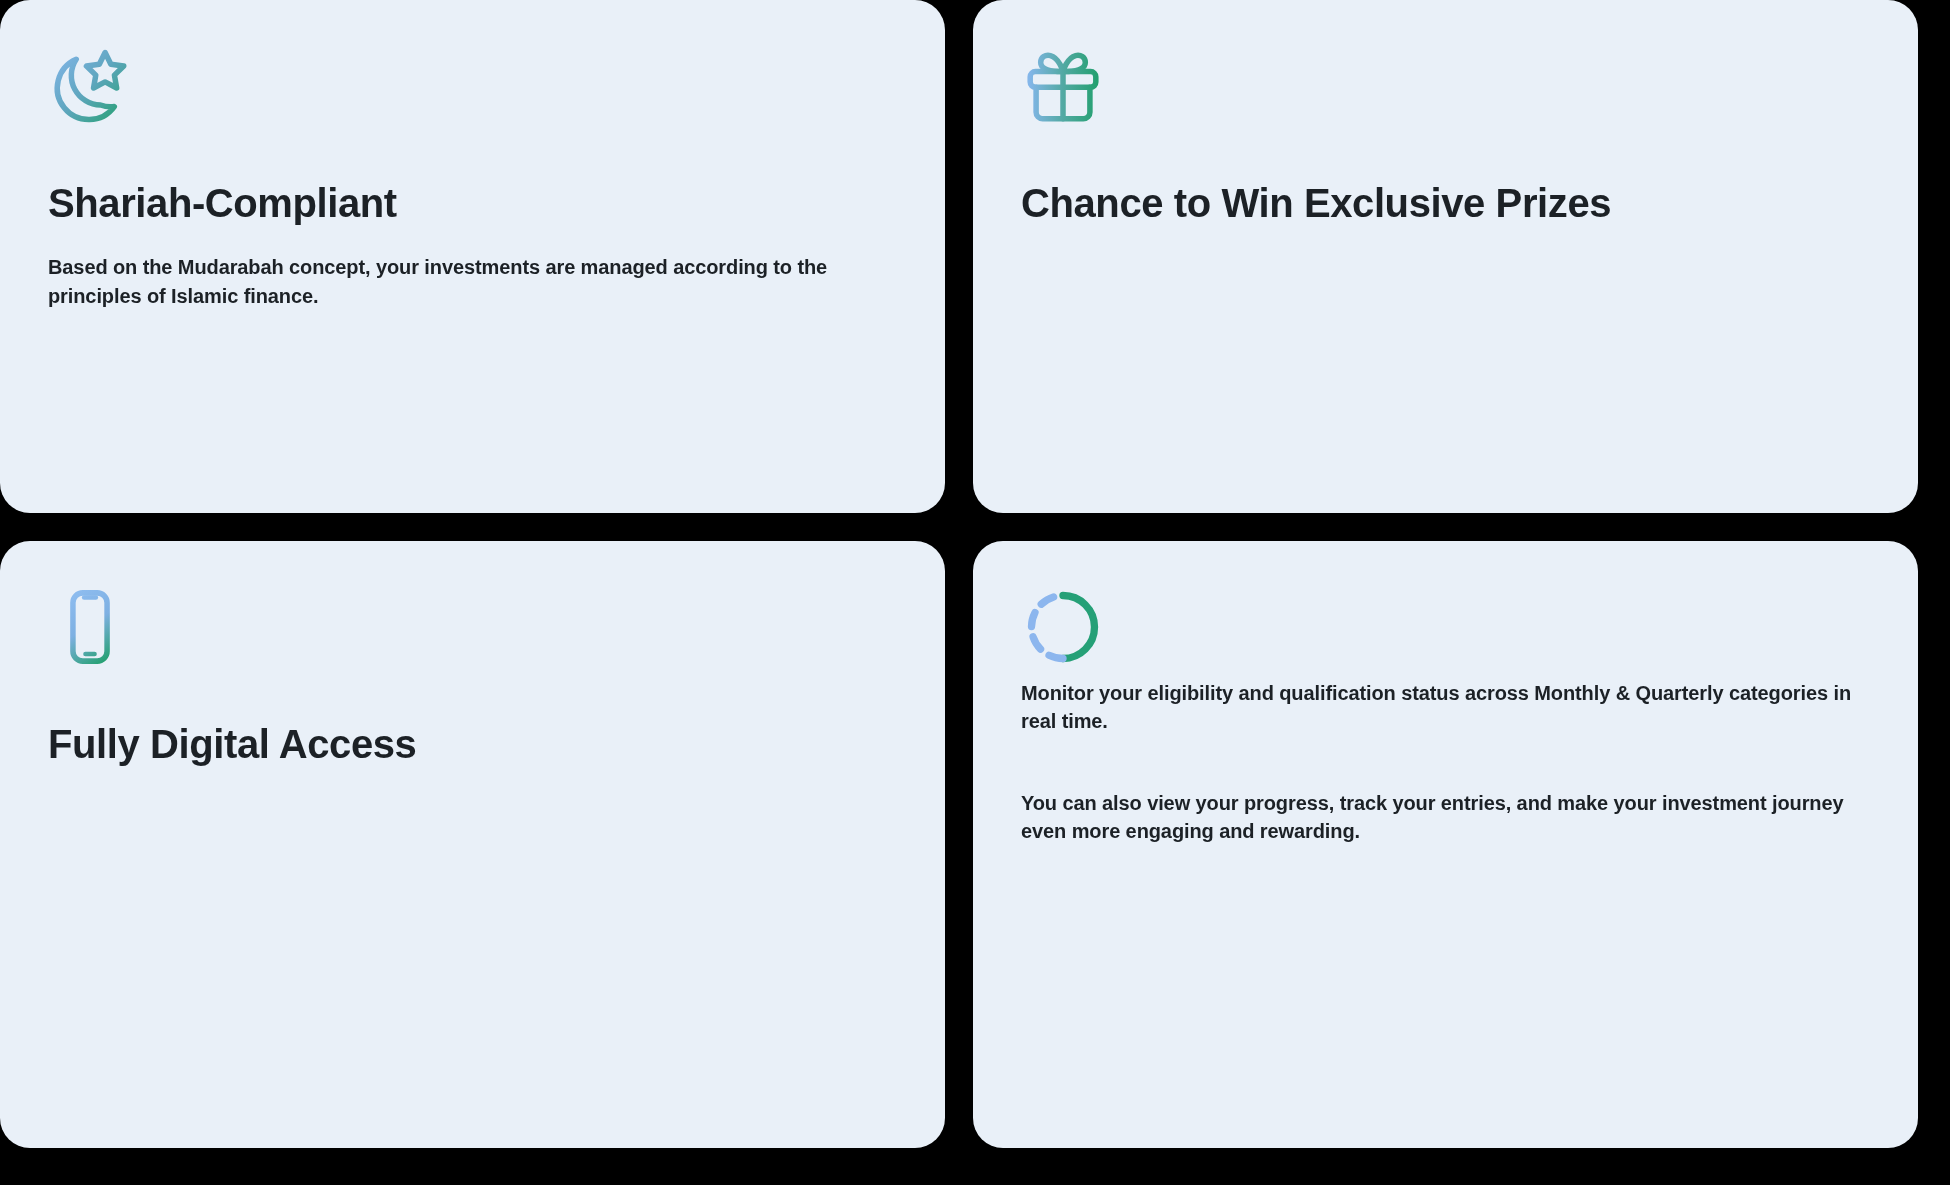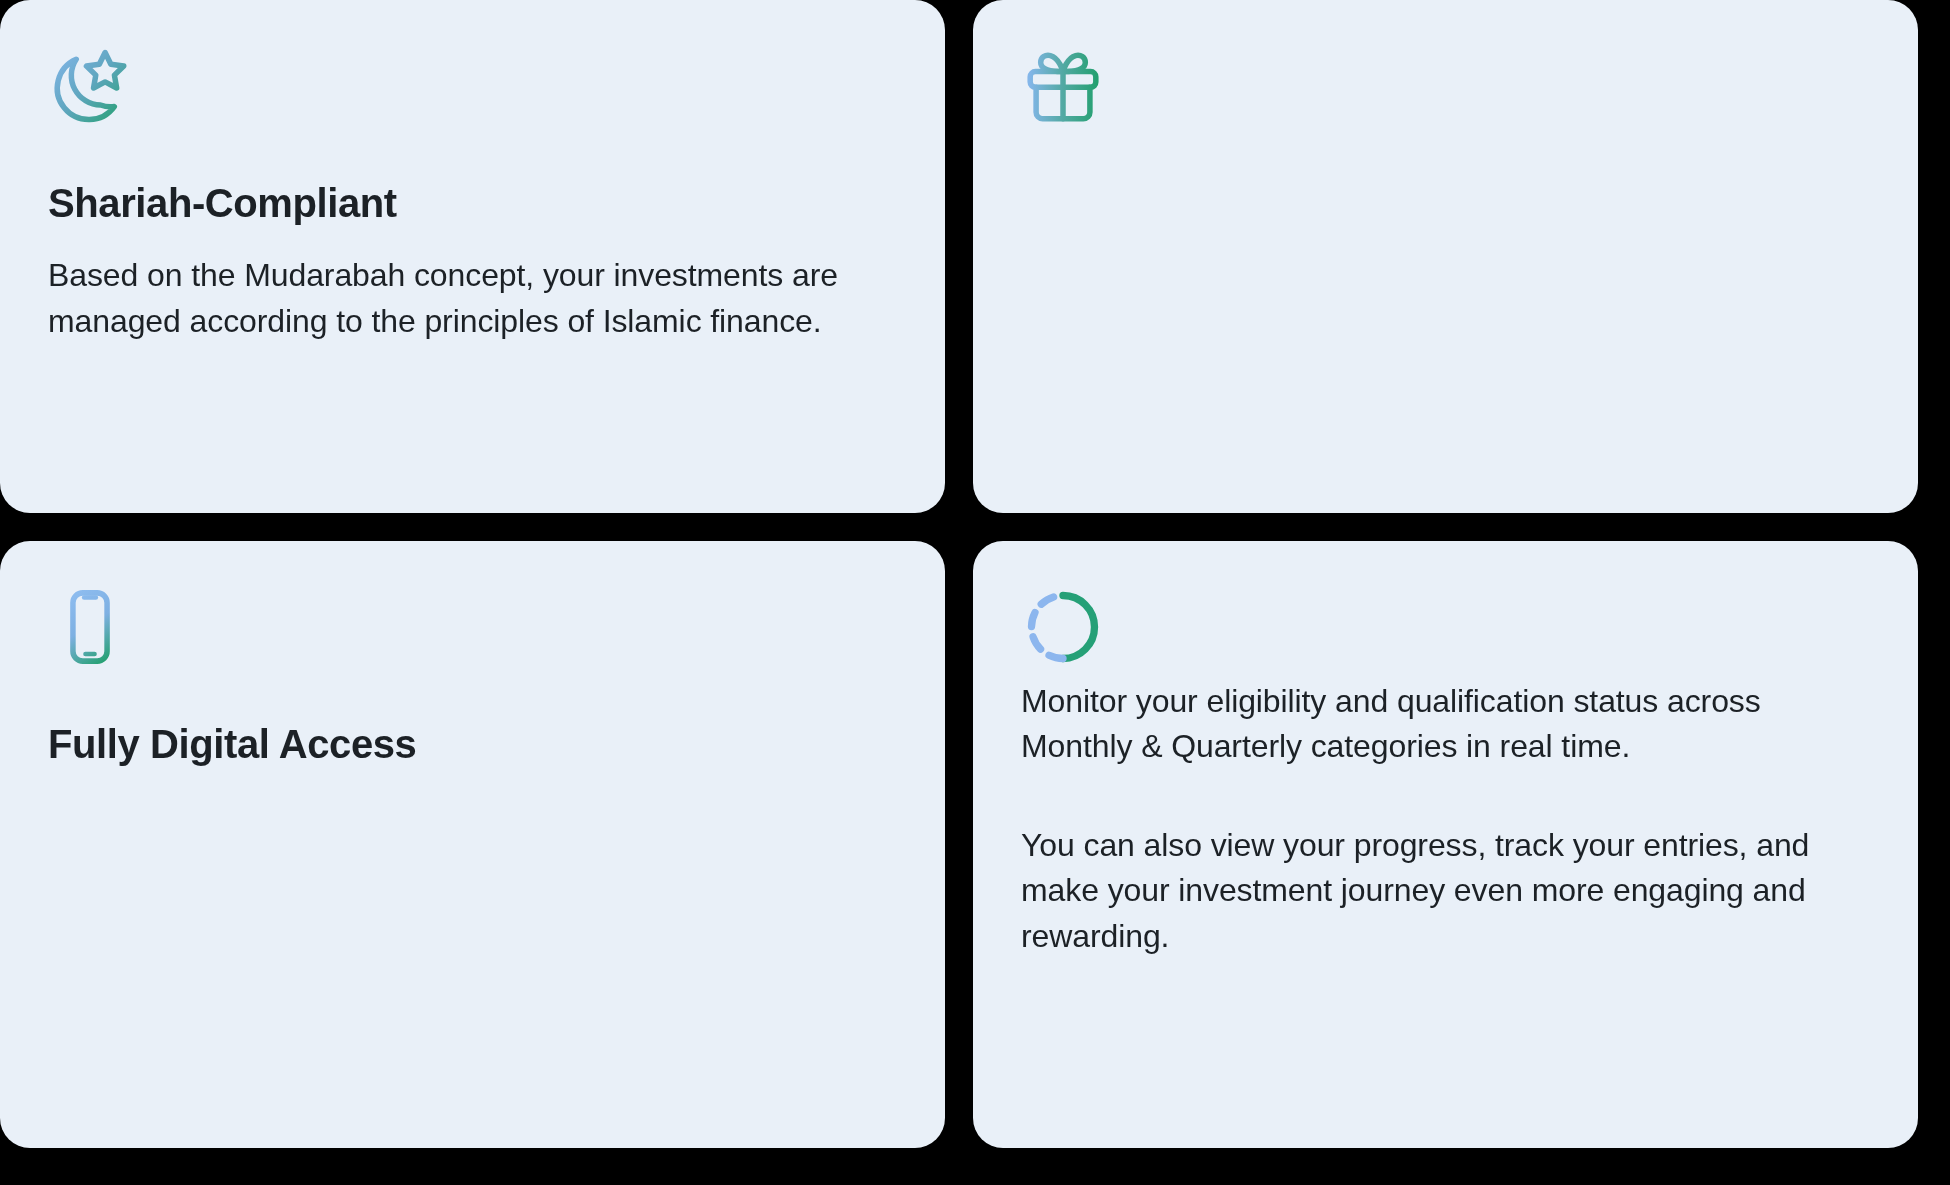--- a/index.html
+++ b/index.html
@@ -48,22 +48,22 @@
     font-size: 40px;
     font-weight: 600;
     color: #1c2126;
     letter-spacing: -0.4px;
     line-height: 1.18;
     margin-top: 42px;
     margin-bottom: 26px;
   }
 
   .card-body {
-    font-size: 32px;
-    font-weight: 400;
+    font-size: 20px;
+    font-weight: 700;
     color: #1c2126;
     line-height: 1.42;
     letter-spacing: -0.1px;
     max-width: 100%;
   }
 
   .card-body + .card-body { margin-top: 53px; }
 
   
   .feature-card.row2 .card-title { }
@@ -101,20 +101,21 @@
             <stop offset="1" stop-color="#24a070"></stop>
           </linearGradient>
         </defs>
         <rect x="7" y="21" width="50" height="12" rx="4" stroke="url(#grad-gift)" stroke-width="4.2" fill="none"></rect>
         <path d="M11.5 33v19a5 5 0 0 0 5 5h31a5 5 0 0 0 5-5V33" stroke="url(#grad-gift)" stroke-width="4.2" stroke-linecap="round" fill="none"></path>
         <path d="M32 21v36" stroke="url(#grad-gift)" stroke-width="4.2" stroke-linecap="round"></path>
         <path d="M32 21s-2.8-10.5-9.6-12.2c-3.9-1-7.4 1.4-7.4 5.3 0 4.4 4.6 6.9 17 6.9Z" stroke="url(#grad-gift)" stroke-width="4.2" stroke-linejoin="round" fill="none"></path>
         <path d="M32 21s2.8-10.5 9.6-12.2c3.9-1 7.4 1.4 7.4 5.3 0 4.4-4.6 6.9-17 6.9Z" stroke="url(#grad-gift)" stroke-width="4.2" stroke-linejoin="round" fill="none"></path>
       </svg>
     </span>
+    <h2 class="card-title">Chance to Win Exclusive Prizes</h2>
   </div>
 
   <div class="feature-card row2">
     <span class="card-icon">
       <svg viewBox="0 0 64 64" fill="none" xmlns="http://www.w3.org/2000/svg">
         <defs>
           <linearGradient id="grad-phone" x1="18" y1="10" x2="48" y2="56" gradientUnits="userSpaceOnUse">
             <stop offset="0" stop-color="#8cbbee"></stop>
             <stop offset="0.45" stop-color="#7eb0e2"></stop>
             <stop offset="1" stop-color="#24a070"></stop>

